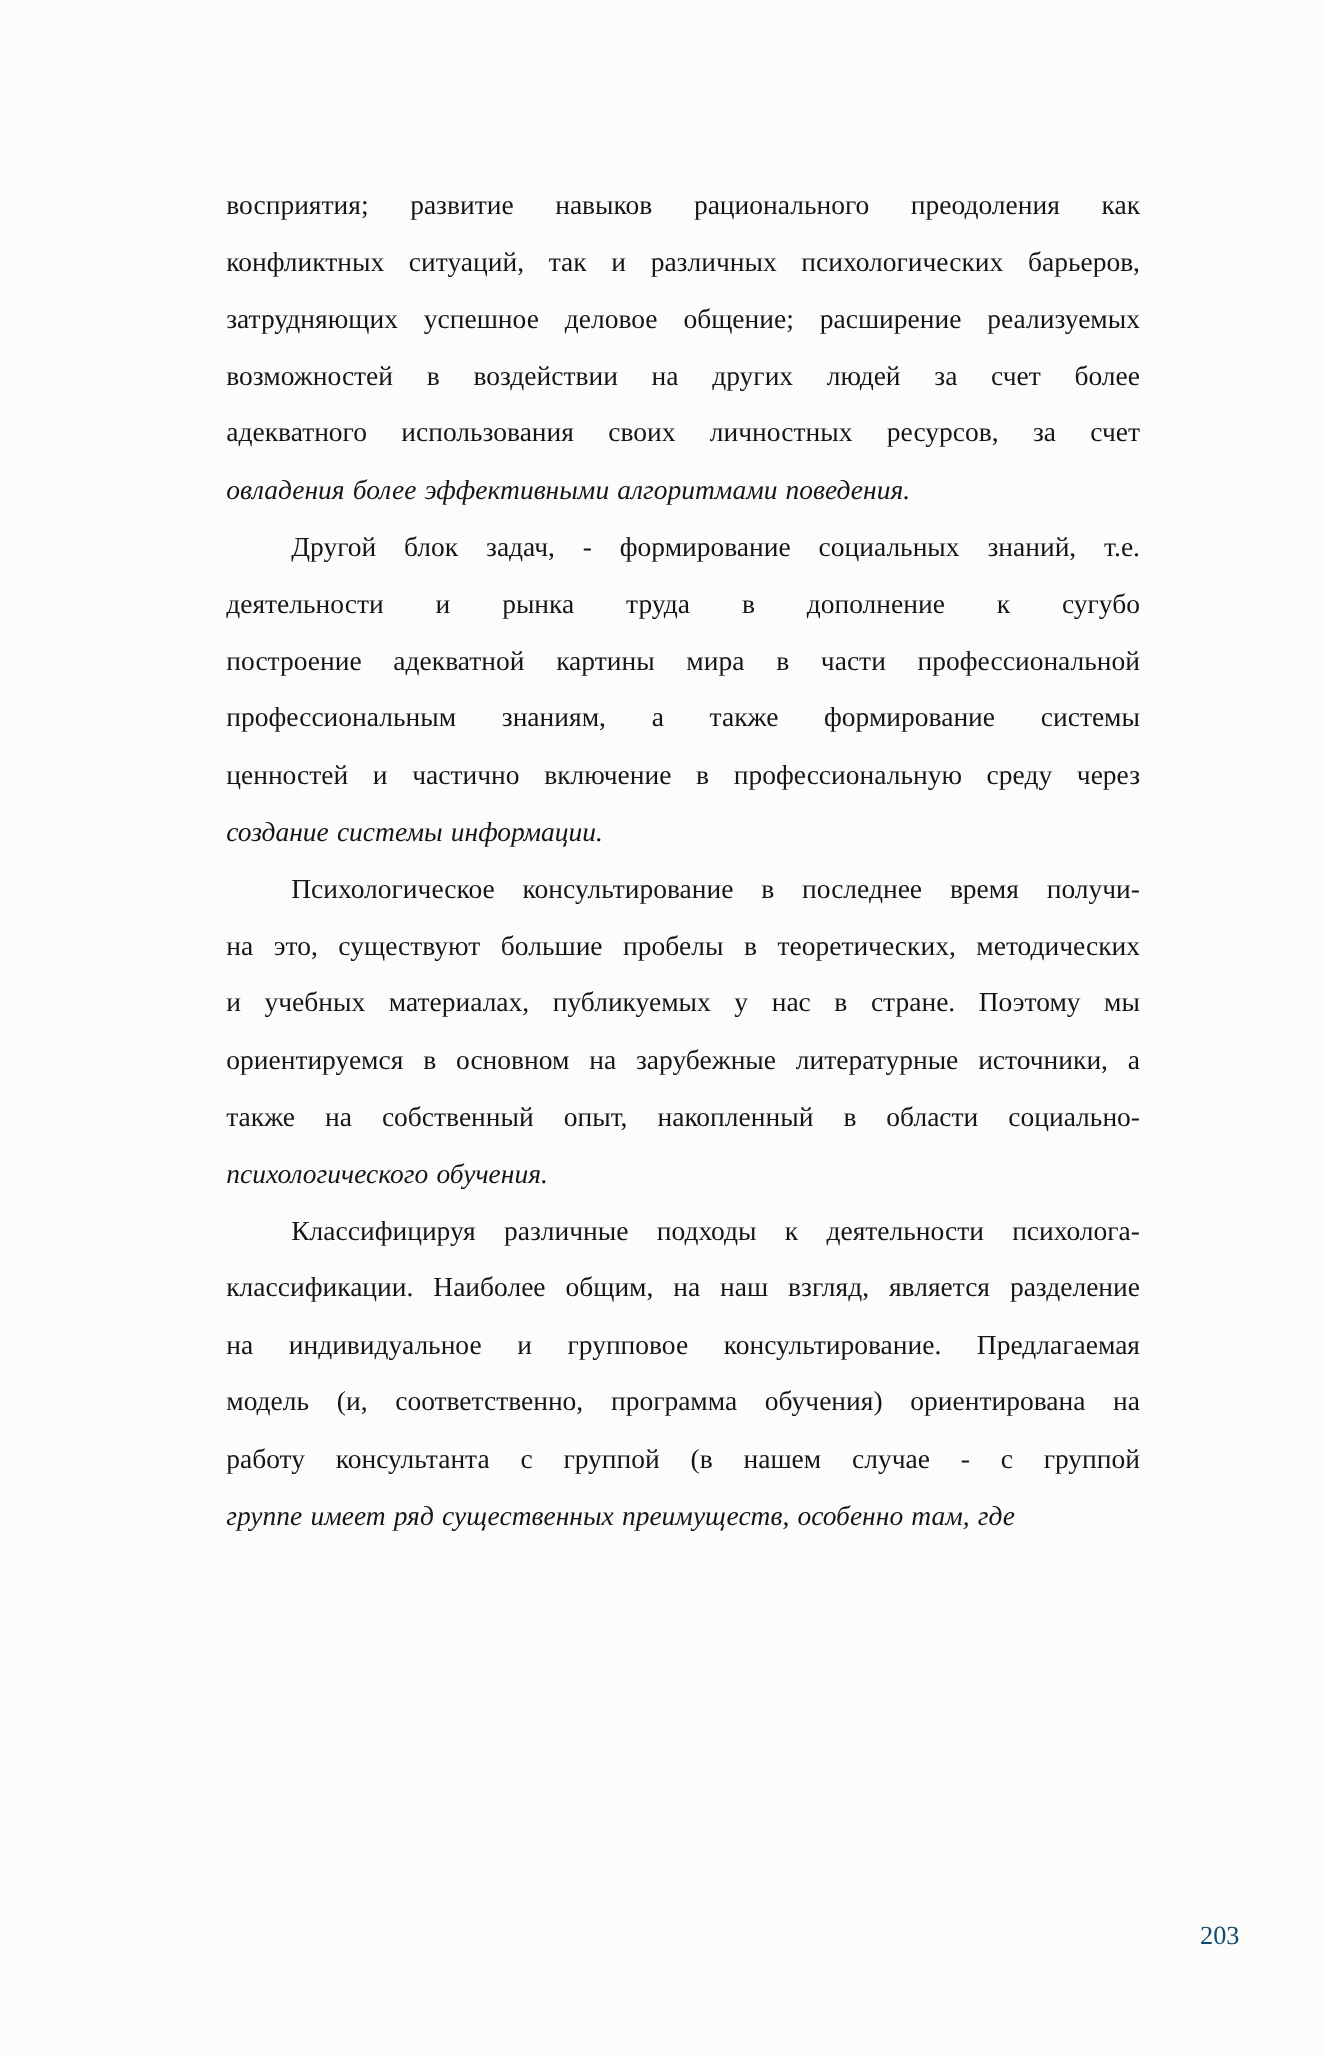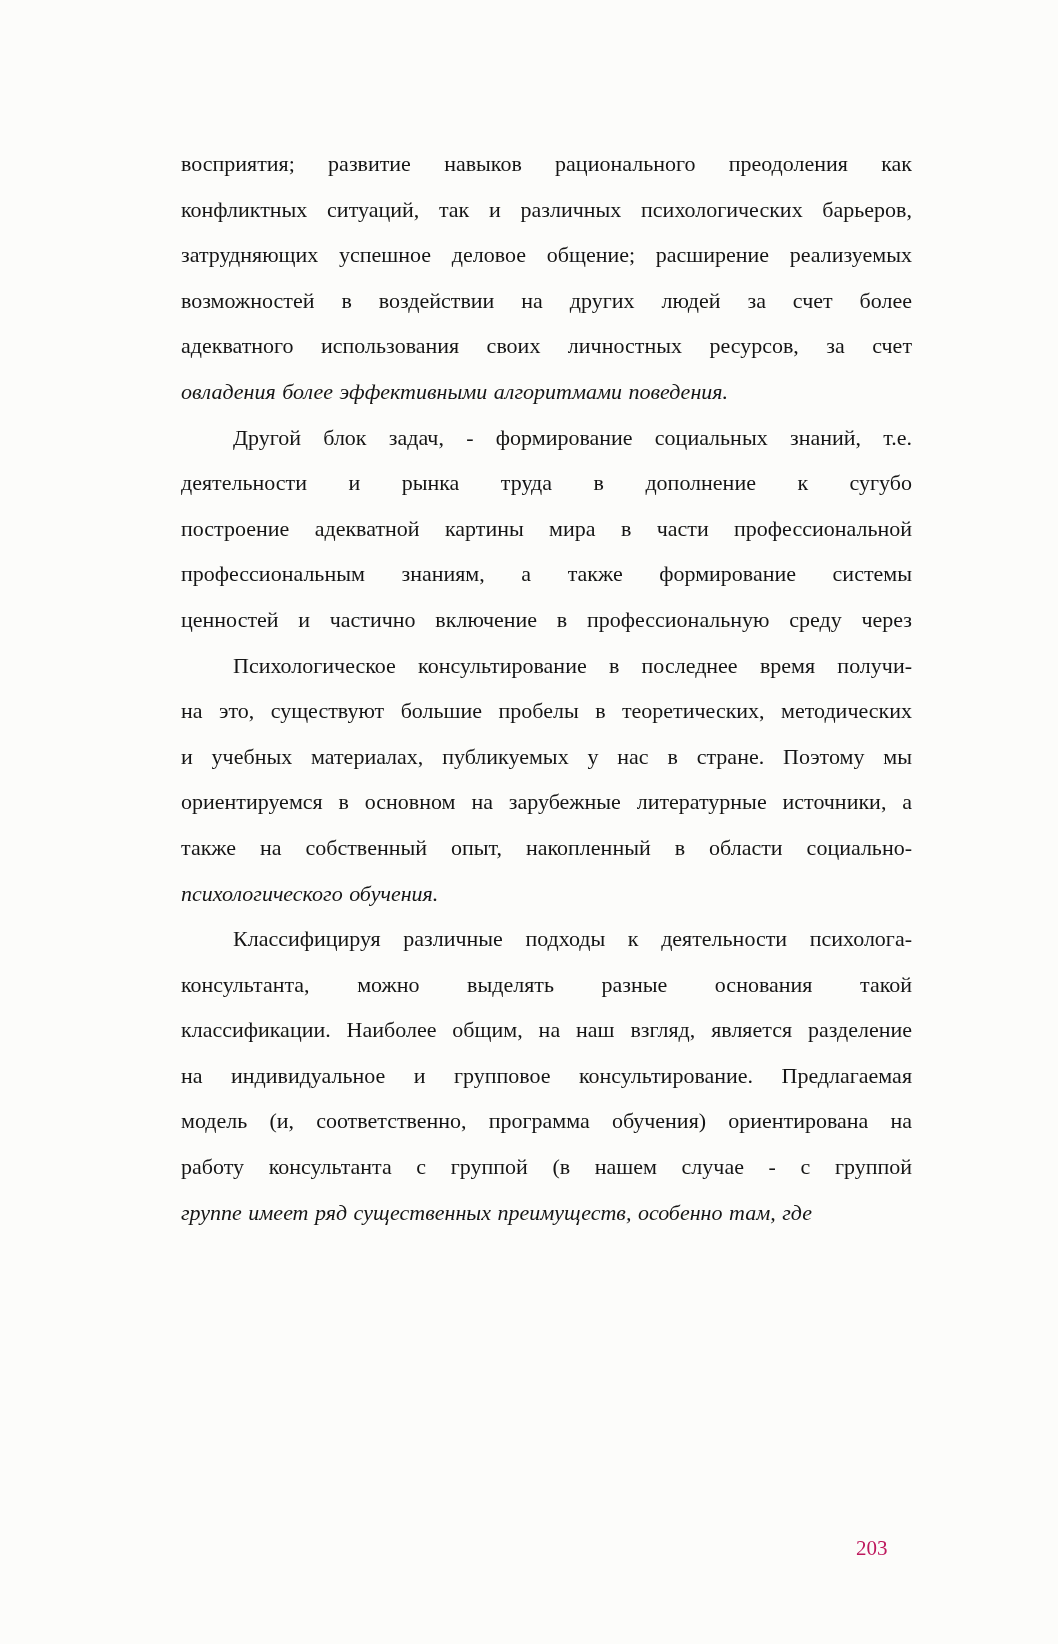--- a/index.html
+++ b/index.html
@@ -36,50 +36,50 @@
   }
   .line.last {
     text-align-last: left;
     font-style: italic;
   }
   .line.indent {
     text-indent: 52px;
   }
   .page-number {
     position: absolute;
-    left: 856px;
+    left: 960px;
     top: 1536px;
     font-size: 21px;
-    color: #be185d;
+    color: #0c4a6e;
   }
 </style>
 </head>
 <body>
 
 <div class="page">
   <div class="text-block" id="text-block">
       <div class="line">восприятия; развитие навыков рационального преодоления как</div>
       <div class="line">конфликтных ситуаций, так и различных психологических барьеров,</div>
       <div class="line">затрудняющих успешное деловое общение; расширение реализуемых</div>
       <div class="line">возможностей в воздействии на других людей за счет более</div>
       <div class="line">адекватного использования своих личностных ресурсов, за счет</div>
       <div class="line last">овладения более эффективными алгоритмами поведения.</div>
       <div class="line indent">Другой блок задач, - формирование социальных знаний, т.е.</div>
       <div class="line">деятельности и рынка труда в дополнение к сугубо</div>
       <div class="line">построение адекватной картины мира в части профессиональной</div>
       <div class="line">профессиональным знаниям, а также формирование системы</div>
       <div class="line">ценностей и частично включение в профессиональную среду через</div>
+      <div class="line last">создание системы информации.</div>
       <div class="line indent">Психологическое консультирование в последнее время получи-</div>
       <div class="line">на это, существуют большие пробелы в теоретических, методических</div>
       <div class="line">и учебных материалах, публикуемых у нас в стране. Поэтому мы</div>
       <div class="line">ориентируемся в основном на зарубежные литературные источники, а</div>
       <div class="line">также на собственный опыт, накопленный в области социально-</div>
       <div class="line last">психологического обучения.</div>
       <div class="line indent">Классифицируя различные подходы к деятельности психолога-</div>
-      <div class="line">консультанта, можно выделять разные основания такой</div>
       <div class="line">классификации. Наиболее общим, на наш взгляд, является разделение</div>
       <div class="line">на индивидуальное и групповое консультирование. Предлагаемая</div>
       <div class="line">модель (и, соответственно, программа обучения) ориентирована на</div>
       <div class="line">работу консультанта с группой (в нашем случае - с группой</div>
       <div class="line last">группе имеет ряд существенных преимуществ, особенно там, где</div>
     </div>
   <div class="page-number">203</div>
 </div>
 
 </body></html>

